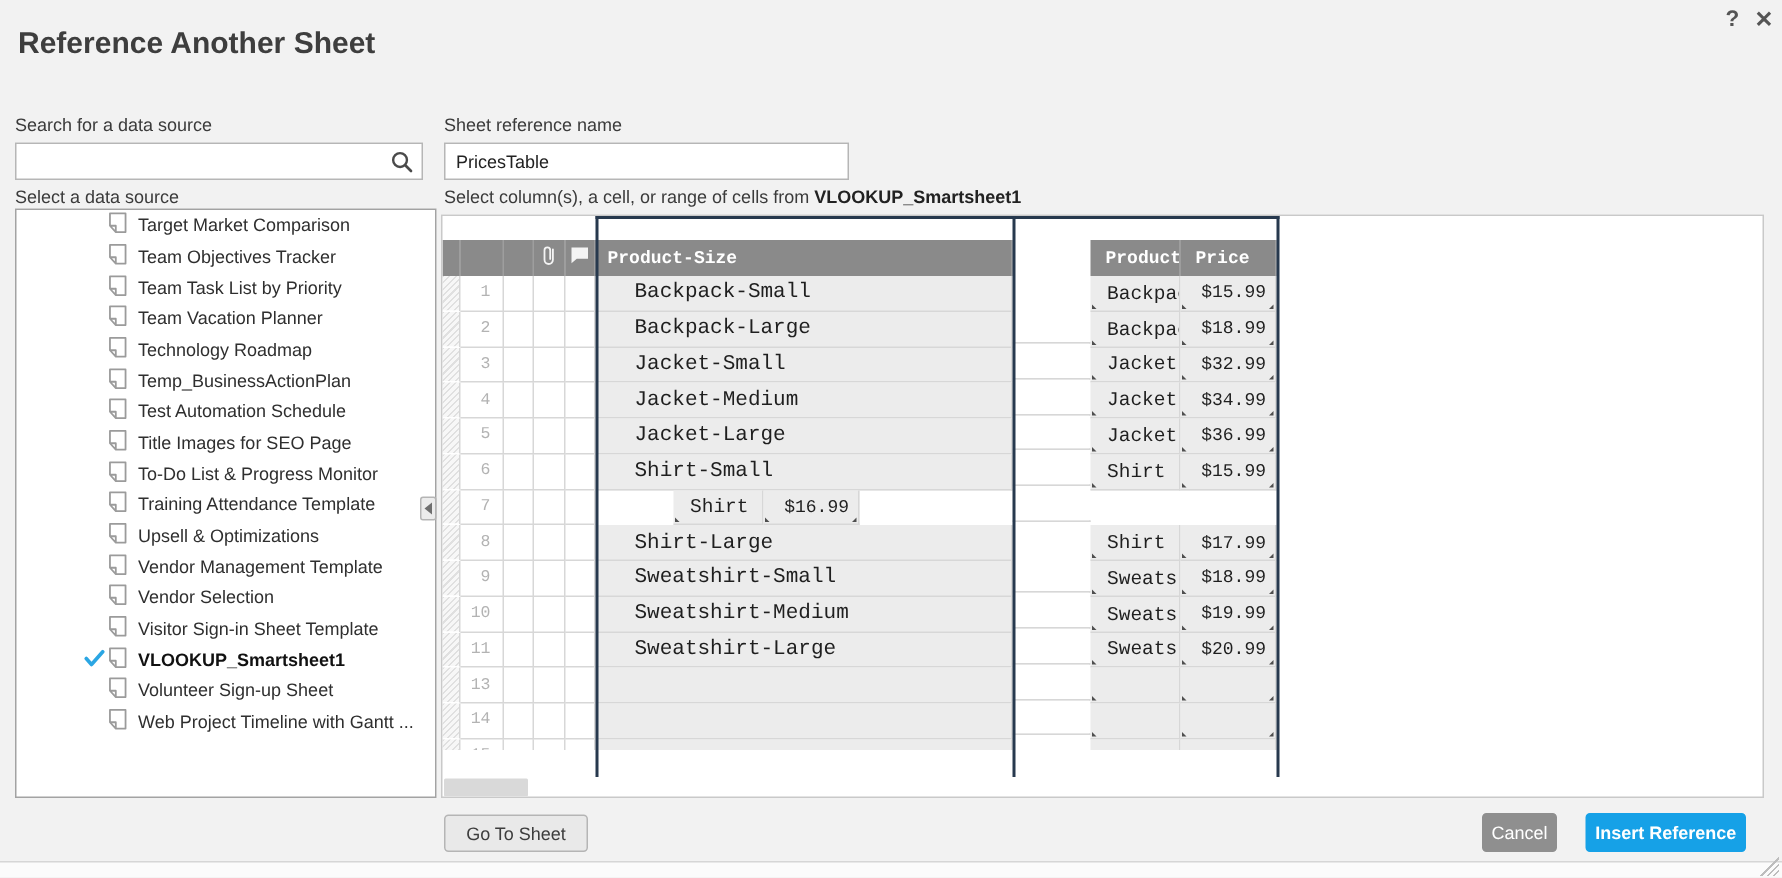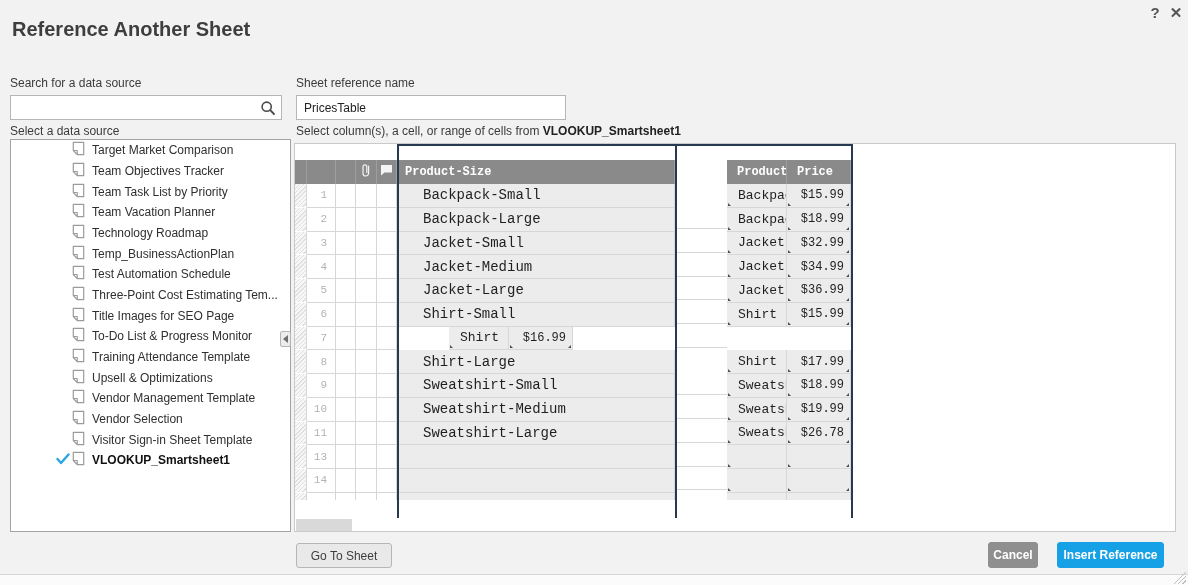--- a/index.html
+++ b/index.html
@@ -72,21 +72,21 @@
   .tick-l::before { left:1px; border-bottom:3px solid #4e4e4e; border-right:3px solid transparent; }
   .tick-r::after { right:1px; border-bottom:3px solid #4e4e4e; border-left:3px solid transparent; }
   
   .region-outline { position:absolute; left:102px; top:0; width:456px; height:374px; border:2px solid #27394e; border-bottom:none; pointer-events:none; }
   .col-outline { position:absolute; left:380px; top:0; width:2px; height:374px; background:#27394e; pointer-events:none; }
   .hscroll-thumb { position:absolute; left:1px; top:375px; width:56px; height:12px; background:#d9d9d9; border-radius:1px; cursor:pointer; }
 
   
   .btn { font-family:inherit; font-size:12px; border-radius:3px; cursor:pointer; height:25px; }
   .goto-btn { left:296px; top:543px; width:96px; background:#e9e9e9; border:1px solid #b5b5b5; color:#3d3d3d; }
-  .cancel-btn { left:988px; top:542px; width:50px; height:26px; background:#8f8f8f; border:1px solid #8f8f8f; color:#fff;font-weight:bold; }
+  .cancel-btn { left:988px; top:542px; width:50px; height:26px; background:#8f8f8f; border:1px solid #8f8f8f; color:#fff; }
   .insert-btn { left:1057px; top:542px; width:107px; height:26px; background:#16a1e7; border:1px solid #16a1e7; color:#fff; font-weight:bold; }
 
   
   .footer-strip { left:0; top:574px; width:1188px; height:11px; background:#fbfbfb; border-top:1px solid #d6d6d6; }
   .resize-handle { left:1172px; top:570px; width:14px; height:14px;
     background:repeating-linear-gradient(-45deg, transparent 0 2px, #bdbdbd 2px 3px);
     clip-path:polygon(100% 0, 100% 100%, 0 100%); cursor:nwse-resize; }
 </style>
 </head>
 <body>
@@ -154,27 +154,20 @@
       <span class="doc"><svg width="13" height="15" viewBox="0 0 13 15">
           <path d="M11.7 1.3 v12.4 H5.2 L1.3 9.5 V1.3 Z M5.2 13.7 V9.5 H1.3" fill="none" stroke="#9b9b9b" stroke-width="1.2" stroke-linejoin="round"></path>
         </svg></span>
       <span class="s-label">Test Automation Schedule</span>
     </div>
     <div class="src-item">
       <span class="chk"></span>
       <span class="doc"><svg width="13" height="15" viewBox="0 0 13 15">
           <path d="M11.7 1.3 v12.4 H5.2 L1.3 9.5 V1.3 Z M5.2 13.7 V9.5 H1.3" fill="none" stroke="#9b9b9b" stroke-width="1.2" stroke-linejoin="round"></path>
         </svg></span>
-      <span class="s-label">Three-Point Cost Estimating Tem...</span>
-    </div>
-    <div class="src-item">
-      <span class="chk"></span>
-      <span class="doc"><svg width="13" height="15" viewBox="0 0 13 15">
-          <path d="M11.7 1.3 v12.4 H5.2 L1.3 9.5 V1.3 Z M5.2 13.7 V9.5 H1.3" fill="none" stroke="#9b9b9b" stroke-width="1.2" stroke-linejoin="round"></path>
-        </svg></span>
       <span class="s-label">Title Images for SEO Page</span>
     </div>
     <div class="src-item">
       <span class="chk"></span>
       <span class="doc"><svg width="13" height="15" viewBox="0 0 13 15">
           <path d="M11.7 1.3 v12.4 H5.2 L1.3 9.5 V1.3 Z M5.2 13.7 V9.5 H1.3" fill="none" stroke="#9b9b9b" stroke-width="1.2" stroke-linejoin="round"></path>
         </svg></span>
       <span class="s-label">To-Do List &amp; Progress Monitor</span>
     </div>
     <div class="src-item">
@@ -213,20 +206,34 @@
       <span class="s-label">Visitor Sign-in Sheet Template</span>
     </div>
     <div class="src-item selected">
       <span class="chk"><svg width="14" height="12" viewBox="0 0 14 12">
           <polyline points="1.5,6 5,10 12.5,1.5" fill="none" stroke="#2ba6e3" stroke-width="2.4" stroke-linecap="round" stroke-linejoin="round"></polyline>
         </svg></span>
       <span class="doc"><svg width="13" height="15" viewBox="0 0 13 15">
           <path d="M11.7 1.3 v12.4 H5.2 L1.3 9.5 V1.3 Z M5.2 13.7 V9.5 H1.3" fill="none" stroke="#9b9b9b" stroke-width="1.2" stroke-linejoin="round"></path>
         </svg></span>
       <span class="s-label">VLOOKUP_Smartsheet1</span>
+    </div>
+    <div class="src-item">
+      <span class="chk"></span>
+      <span class="doc"><svg width="13" height="15" viewBox="0 0 13 15">
+          <path d="M11.7 1.3 v12.4 H5.2 L1.3 9.5 V1.3 Z M5.2 13.7 V9.5 H1.3" fill="none" stroke="#9b9b9b" stroke-width="1.2" stroke-linejoin="round"></path>
+        </svg></span>
+      <span class="s-label">Volunteer Sign-up Sheet</span>
+    </div>
+    <div class="src-item">
+      <span class="chk"></span>
+      <span class="doc"><svg width="13" height="15" viewBox="0 0 13 15">
+          <path d="M11.7 1.3 v12.4 H5.2 L1.3 9.5 V1.3 Z M5.2 13.7 V9.5 H1.3" fill="none" stroke="#9b9b9b" stroke-width="1.2" stroke-linejoin="round"></path>
+        </svg></span>
+      <span class="s-label">Web Project Timeline with Gantt ...</span>
     </div>
   </div>
 <div class="abs collapse-handle">
     <span class="tri"></span>
   </div>
 
 <div class="abs field-label" style="left:296px; top:76px;">Sheet reference name</div>
 <input class="abs ref-input" type="text" value="PricesTable" style="">
 <div class="abs field-label select-cells-label">
   <span>Select column(s), a cell, or range of cells from </span><b>VLOOKUP_Smartsheet1</b>
@@ -364,21 +371,21 @@
       </div>
       <div class="grow drow">
         <div class="cell c-hatch"></div>
         <div class="cell c-num">11</div>
         <div class="cell c-blank"></div>
         <div class="cell c-clip"></div>
         <div class="cell c-cmt"></div>
         <div class="cell c-ps datacell">Sweatshirt-Large</div>
         <div class="cell c-size datacell tick-l">Large</div>
         <div class="cell c-prod datacell tick-l">Sweatshirt</div>
-        <div class="cell c-price datacell tick-l tick-r">$26.78</div>
+        <div class="cell c-price datacell tick-l tick-r">$20.99</div>
       </div>
       <div class="grow drow">
         <div class="cell c-hatch"></div>
         <div class="cell c-num">13</div>
         <div class="cell c-blank"></div>
         <div class="cell c-clip"></div>
         <div class="cell c-cmt"></div>
         <div class="cell c-ps datacell"></div>
         <div class="cell c-size datacell tick-l"></div>
         <div class="cell c-prod datacell tick-l"></div>

